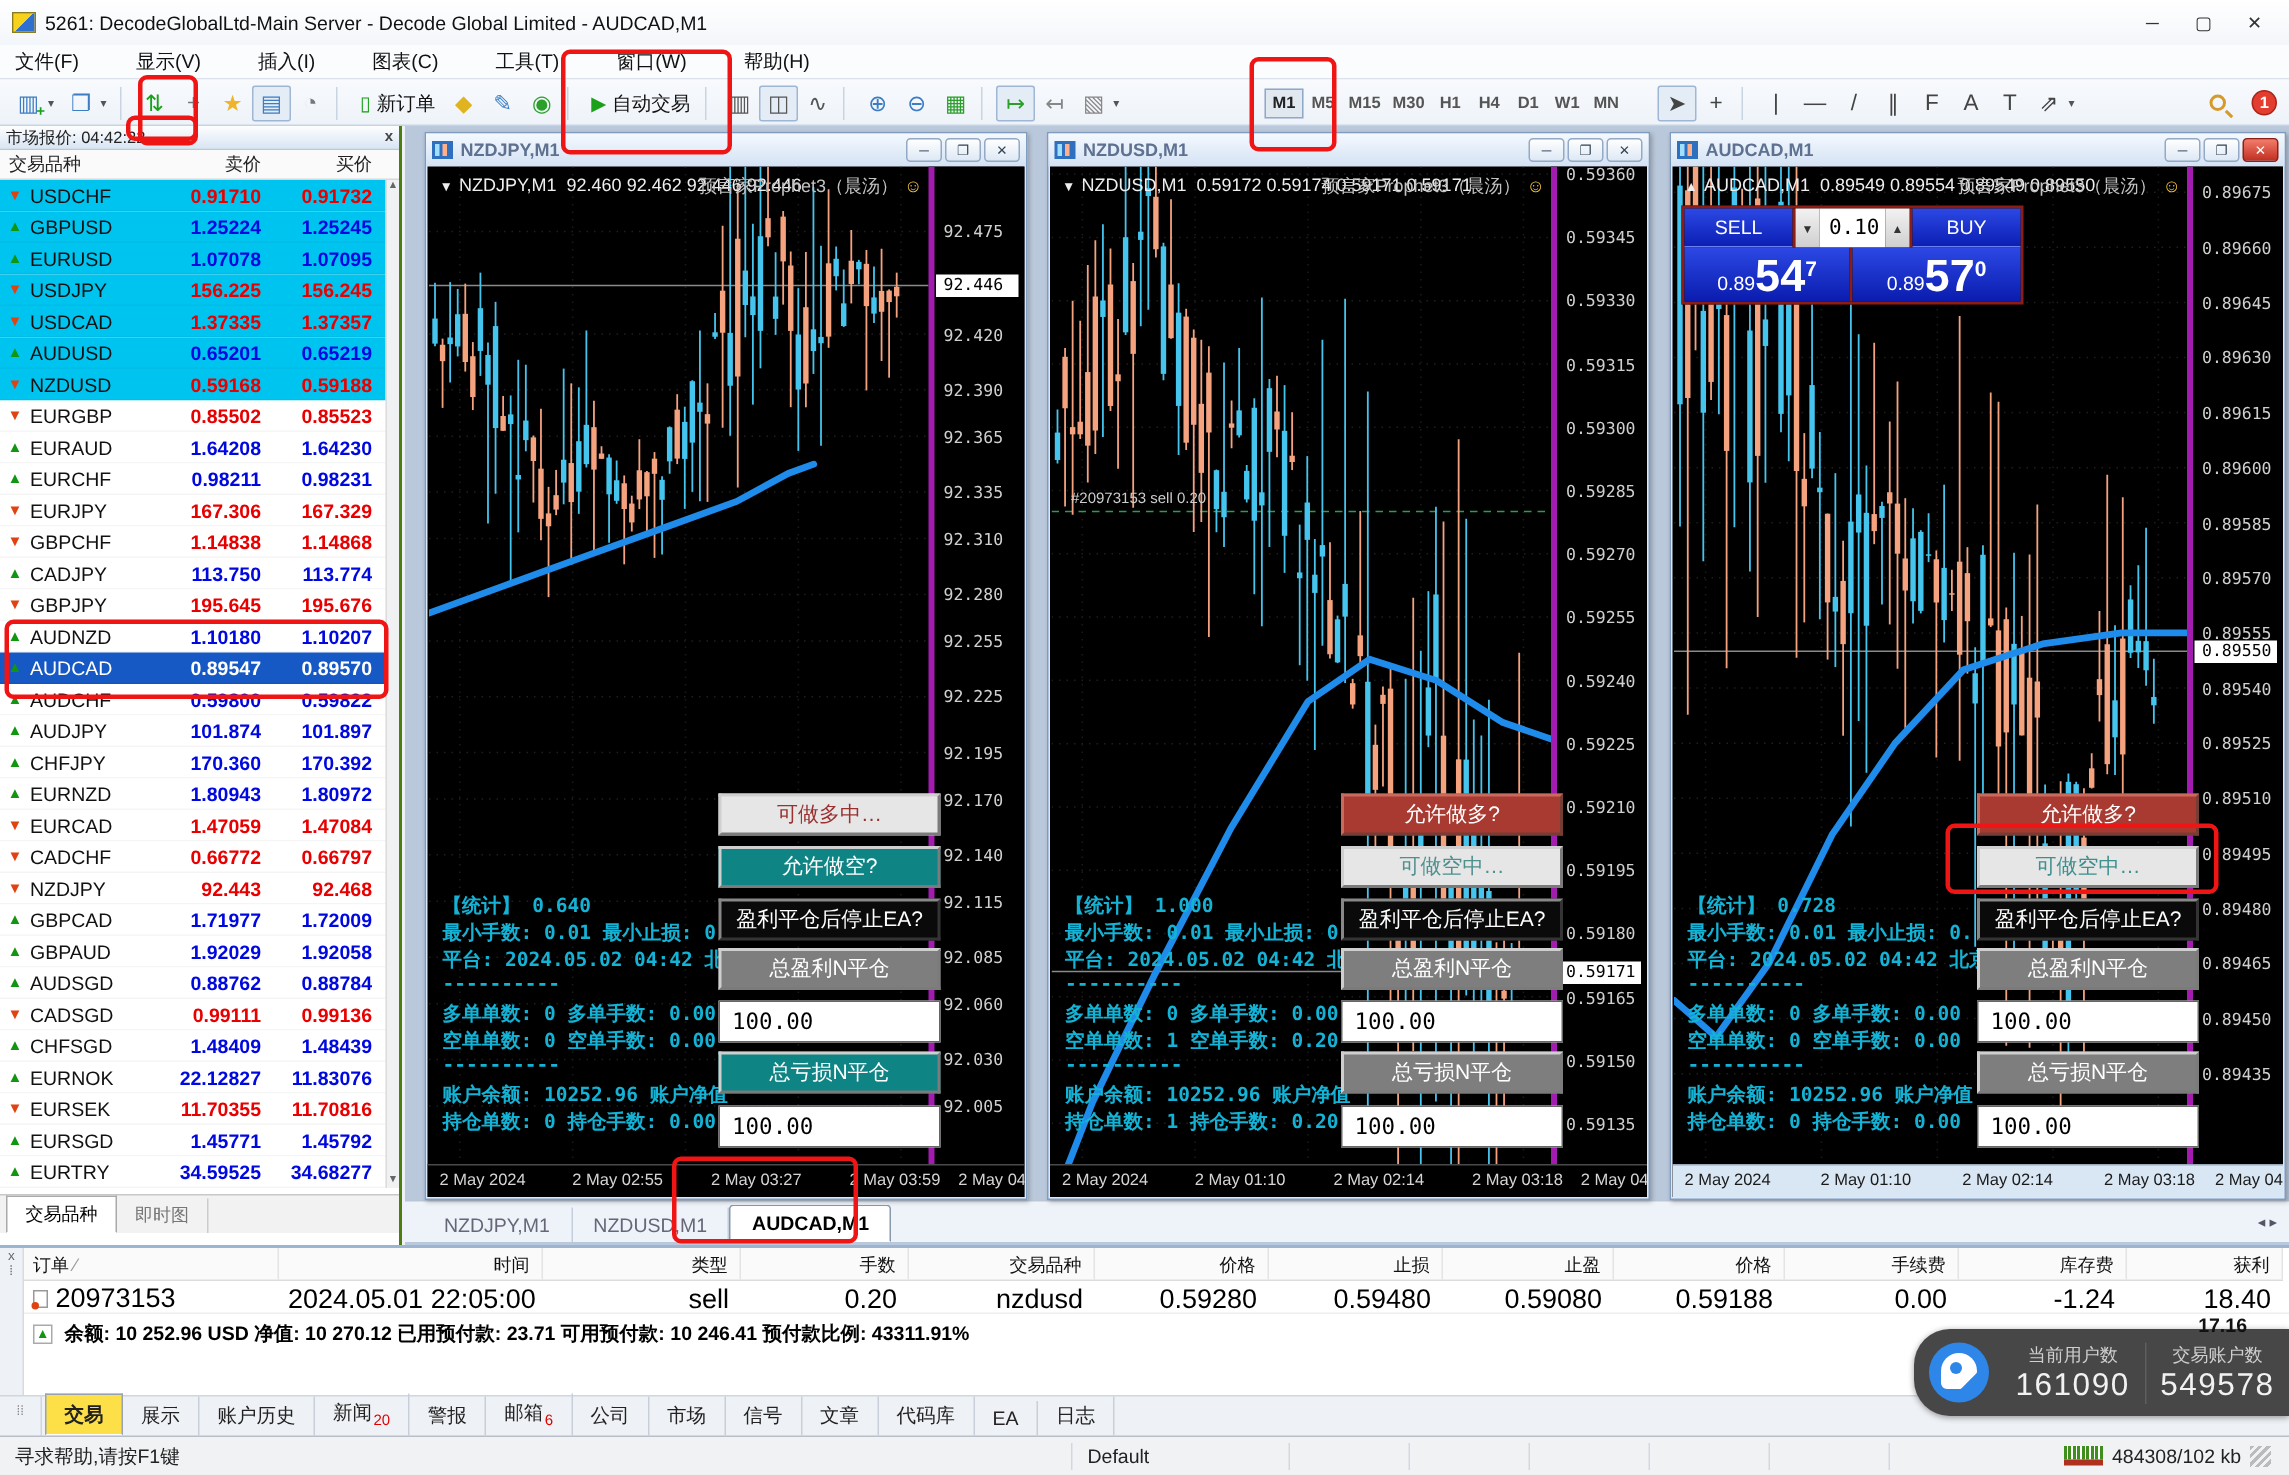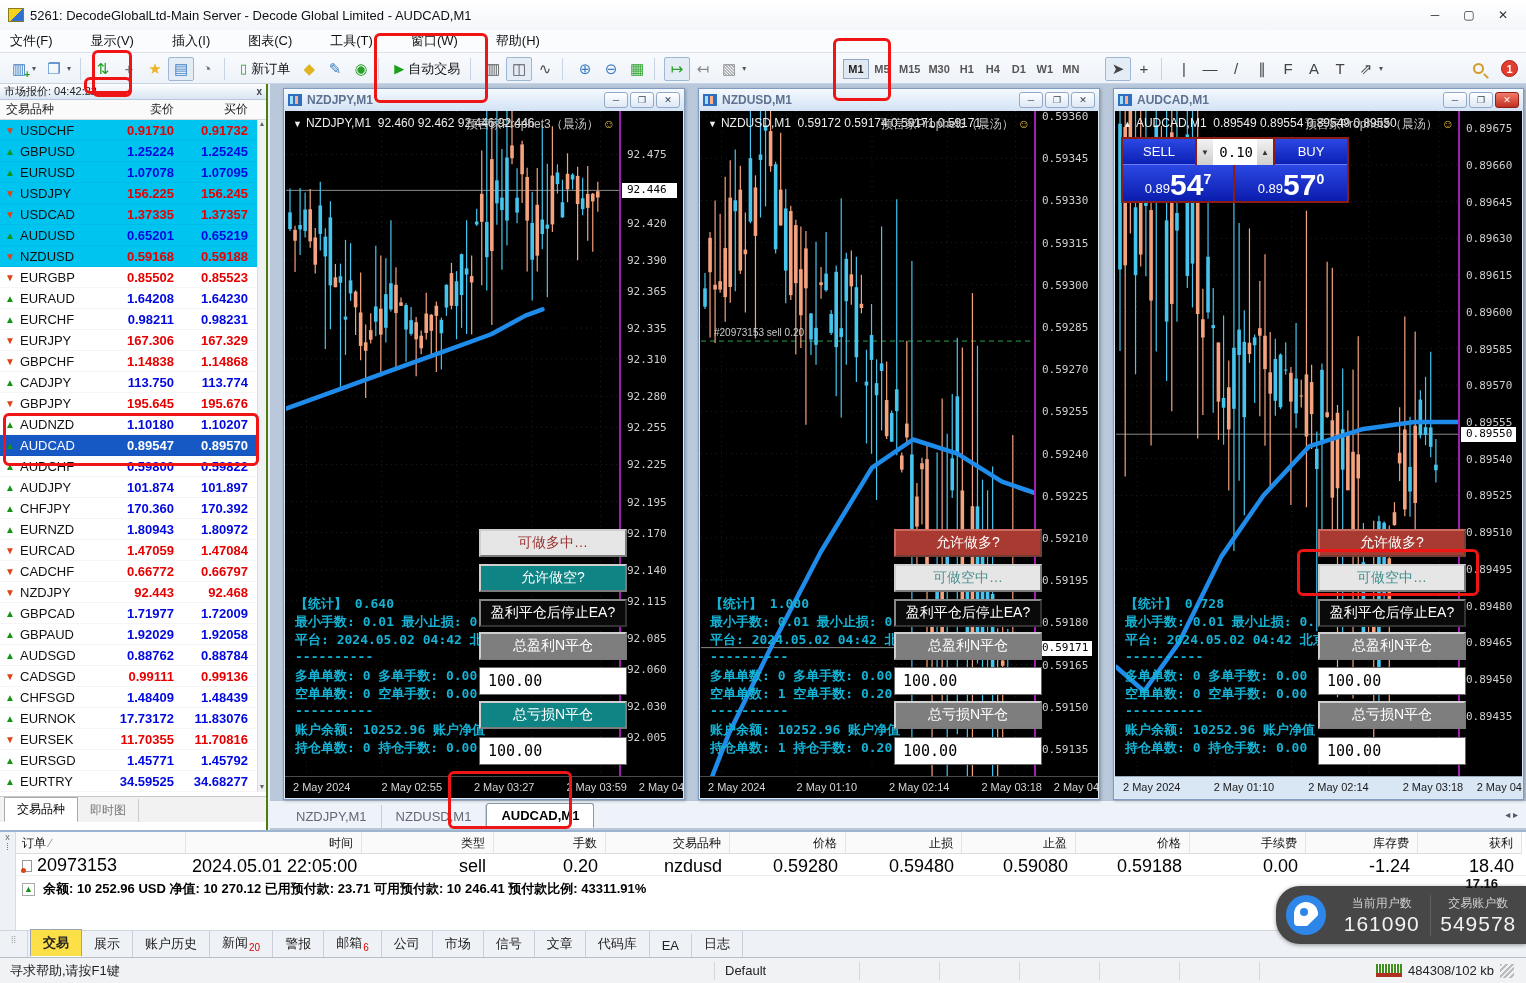--- a/index.html
+++ b/index.html
@@ -60,21 +60,21 @@
   .cw-title-ico:after { content:""; position:absolute; left:2px; top:2px; width:3px; height:8px; background:#9fe0ff; box-shadow:5px -0px 0 #ffb089; }
   .cw-title-text { font-size:12px; font-weight:bold; color:#5e7190; }
   .cw-btns { margin-left:auto; display:flex; gap:2px; }
   .cw-b { width:24px; height:16px; border:1px solid #93a9c6; border-radius:3px; background:linear-gradient(#fff,#dde8f5); font-size:9px; color:#345; display:flex; align-items:center; justify-content:center; }
   .cw-b.close-red { background:linear-gradient(#f47b6a,#c03022); color:#fff; border-color:#8d1f14; }
   .cw-body { position:absolute; left:1px; right:1px; top:22px; bottom:1px; background:#000; overflow:hidden; }
   .cw-ohlc { position:absolute; left:8px; top:5px; font-size:12px; color:#eee; z-index:4; white-space:nowrap; }
   .cw-ohlc .dir { font-size:9px; margin-right:4px; }
   .cw-ind { position:absolute; top:5px; font-size:12px; color:#c2c2c2; z-index:4; white-space:nowrap; }
   .cw-ind .smiley { color:#f5c33b; margin-left:4px; }
-  .cw-axis { position:absolute; top:0; right:0; width:64px; bottom:22px; border-left:2px solid #a21caf; background:#000; z-index:3;margin-left:10px; }
+  .cw-axis { position:absolute; top:0; right:0; width:64px; bottom:22px; border-left:4px solid #a21caf; background:#000; z-index:3;margin-left:10px; }
   .ax-lbl { position:absolute; left:6px; font-size:11px; color:#cfcfcf; font-family:"DejaVu Sans Mono",monospace; }
   .ax-box { position:absolute; left:1px; width:55px; height:15px; background:#fff; color:#000; font-size:11px; font-family:"DejaVu Sans Mono",monospace; padding-left:5px; z-index:2; }
   .cw-times { position:absolute; left:0; right:0; bottom:0; height:22px; background:#000; border-top:1px solid #4a4a4a; z-index:3; }
   .cw-times.light { background:#d9e6f4; border-top:1px solid #9ab; }
   .t-lbl { position:absolute; top:4px; font-size:11px; color:#d5d5d5; white-space:nowrap; }
   .cw-times.light .t-lbl { color:#1a1a1a; }
   .cw-stats { position:absolute; left:10px; z-index:4; font-family:"DejaVu Sans Mono",monospace; }
   .st-line { position:absolute; left:0; font-size:13px; font-weight:bold; color:#14b2d4; white-space:nowrap; }
   .cw-panel { position:absolute; z-index:6; }
   .ea-btn { position:absolute; left:0; width:100%; height:28px; font-size:14px; display:flex; align-items:center; justify-content:center; border:2px outset #cfcfcf; white-space:nowrap; }
@@ -413,21 +413,21 @@
         </div>
         <div class="mw-row">
           <span class="mw-arrow up">▲</span>
           <span class="mw-sym">CHFSGD</span>
           <span class="mw-px px-up">1.48409</span>
           <span class="mw-px px-up">1.48439</span>
         </div>
         <div class="mw-row">
           <span class="mw-arrow up">▲</span>
           <span class="mw-sym">EURNOK</span>
-          <span class="mw-px px-up">17.73172</span>
+          <span class="mw-px px-up">22.12827</span>
           <span class="mw-px px-up">11.83076</span>
         </div>
         <div class="mw-row">
           <span class="mw-arrow down">▼</span>
           <span class="mw-sym">EURSEK</span>
           <span class="mw-px px-down">11.70355</span>
           <span class="mw-px px-down">11.70816</span>
         </div>
         <div class="mw-row">
           <span class="mw-arrow up">▲</span>

